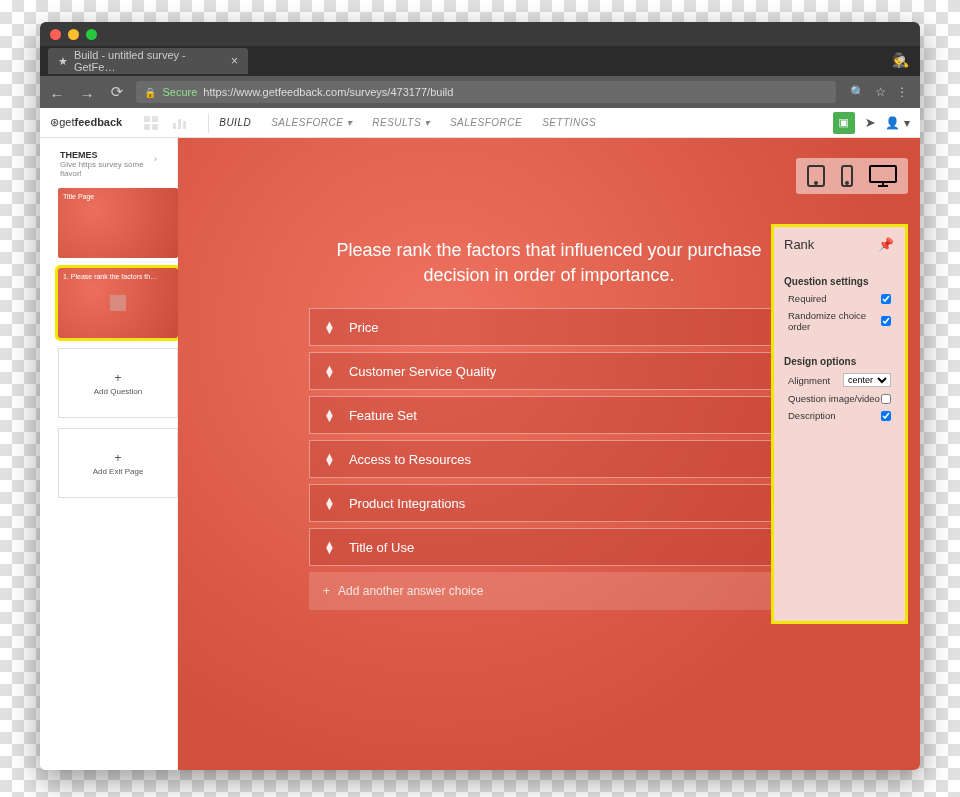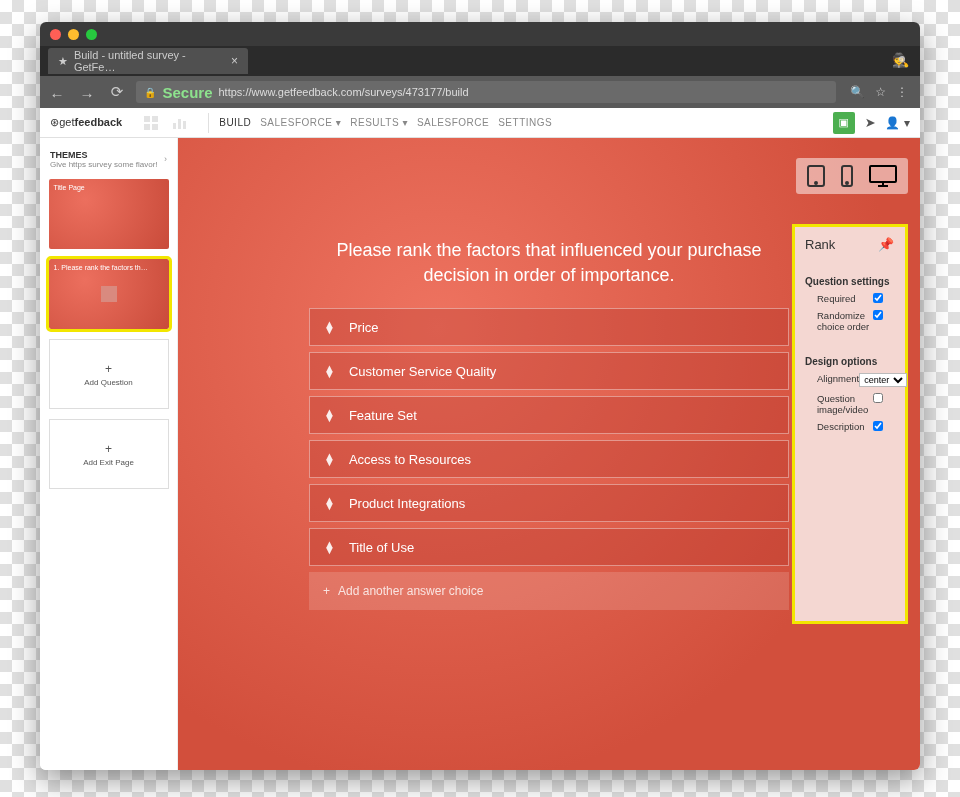--- a/index.html
+++ b/index.html
@@ -21,36 +21,36 @@
 .dot.green { background: #27c93f; }
 .tabstrip { height: 30px; background: #2b2b2b; display: flex; align-items: center; padding-left: 8px; position: relative; }
 .tab { display: flex; align-items: center; background: #505050; height: 26px; padding: 0 10px; color: #ccc; font-size: 11px; border-radius: 3px 3px 0 0; max-width: 200px; }
 .tab .star { margin-right: 6px; font-size: 11px; }
 .tab .close { margin-left: 8px; font-size: 12px; }
 .incognito { position: absolute; right: 10px; top: 6px; color: #ccc; font-size: 14px; }
 .urlbar { height: 32px; background: #595959; display: flex; align-items: center; padding: 0 6px; color: #ccc; font-size: 12px; gap: 8px; }
 .urlbar .navbtn { width: 22px; text-align: center; font-size: 15px; cursor: pointer; }
 .urlbox { flex: 1; background: #6a6a6a; border-radius: 3px; height: 22px; display: flex; align-items: center; padding: 0 8px; gap: 6px; overflow: hidden; }
 .urlbox .lock { font-size: 10px; }
-.urlbox .secure { color: #8de28d; font-size: 15px; font-weight: bold; }
+.urlbox .secure { color: #8de28d; font-size: 11px; }
 .urlbox .url { color: #ddd; font-size: 11px; white-space: nowrap; }
 .urlbar .right { display: flex; gap: 10px; padding: 0 6px; }
 .appbar { height: 30px; background: #fff; border-bottom: 1px solid #e0e0e0; display: flex; align-items: center; padding: 0 10px; font-size: 10px; color: #555; }
 .logo { font-weight: 400; font-size: 11px; color: #333; margin-right: 20px; }
 .logo b { font-weight: 700; }
 .appbar .iconbtn { width: 18px; height: 18px; margin-right: 10px; opacity: 0.4; display:inline-flex; align-items:center; justify-content:center; }
 .appbar .sep { width: 1px; height: 20px; background: #e0e0e0; margin: 0 10px; }
-.nav { display: flex; gap: 9px; }
+.nav { display: flex; gap: 20px; font-style: italic; }
 .nav-item { font-size: 10px; letter-spacing: 0.5px; color: #888; cursor: pointer; }
 .nav-item.active { color: #333; }
 .appbar .spacer { flex: 1; }
 .appbar .rightbtns { display:flex; align-items:center; gap: 10px; }
 .greensq { width: 22px; height: 22px; background: #4caf50; border-radius: 2px; display:flex; align-items:center; justify-content:center; color:#fff; font-size:11px; }
 .main { display: flex; height: calc(100% - 24px - 30px - 32px - 30px); }
-.sidebar { width: 138px; background: #fff; border-right: 1px solid #eee; padding: 8px 8px; }
+.sidebar { width: 138px; background: #fff; border-right: 1px solid #eee; padding: 8px 18px; }
 .themes { font-size: 9px; color: #333; padding: 4px 2px 10px; position: relative; }
 .themes .title { font-weight: 600; font-size: 9px; }
 .themes .sub { font-size: 8px; color: #888; }
 .themes .chev { position: absolute; right: 2px; top: 8px; color: #999; }
 .thumb { width: 120px; height: 70px; border-radius: 2px; margin: 0 auto 10px; position: relative; font-size: 7px; color: #fff; padding: 5px; background: radial-gradient(circle at 30% 30%, #ec6f5e, #c94b3a); cursor: pointer; }
 .thumb.selected { outline: 3px solid #f2e600; }
 .thumb.selected .inner { position:absolute; inset:0; display:flex; align-items:center; justify-content:center; }
 .thumb.selected .inner .icon { width:16px; height:16px; background:#d98a7f; }
 .addbox { width: 120px; height: 70px; border: 1px solid #ddd; margin: 0 auto 10px; display: flex; flex-direction: column; align-items: center; justify-content: center; font-size: 8px; color: #555; cursor: pointer; }
 .addbox .plus { font-size: 12px; margin-bottom: 2px; }
@@ -60,24 +60,24 @@
 .question .hint { font-size: 12px; margin-top: 12px; opacity: 0.9; }
 .choices { width: 480px; margin: 20px auto 0; }
 .choice { height: 38px; border: 1px solid rgba(255,255,255,0.4); background: rgba(180,50,40,0.3); margin-bottom: 6px; display: flex; align-items: center; padding: 0 14px; font-size: 13px; cursor: grab; }
 .choice .drag { margin-right: 14px; font-size: 11px; opacity: 0.9; display:flex; flex-direction:column; line-height:6px; }
 .addchoice { height: 38px; background: rgba(255,255,255,0.15); display: flex; align-items: center; padding: 0 14px; font-size: 12px; color: rgba(255,255,255,0.8); cursor: pointer; }
 .addchoice .plus { margin-right: 8px; }
 .devices { position: absolute; top: 20px; right: 12px; background: rgba(255,255,255,0.5); border-radius: 3px; padding: 6px 10px; display: flex; gap: 14px; align-items:center; }
 .devices .dev { color: #333; cursor: pointer; }
 .devices .dev svg { display:block; }
 .devices .dev.active svg { stroke: #000; }
-.panel { position: absolute; top: 86px; right: 12px; width: 116px; background: #f4d7d2; border: 3px solid #f2e600; padding: 10px 10px; font-size: 10px; color: #333; min-height: 400px; }
+.panel { position: absolute; top: 86px; right: 12px; width: 137px; background: #f4d7d2; border: 3px solid #f2e600; padding: 10px 10px; font-size: 10px; color: #333; min-height: 400px; }
 .panel .ptitle { font-size: 13px; font-weight: 400; margin-bottom: 12px; display:flex; justify-content:space-between; align-items:center; }
 .panel .psection { font-weight: 700; font-size: 10px; margin: 24px 0 6px; }
-.panel .row { display: flex; justify-content: space-between; align-items: flex-start; margin: 6px 12px; font-size: 9.5px; }
+.panel .row { display: flex; justify-content: space-between; align-items: center; margin: 6px 4px; font-size: 9.5px; }
 .panel select { font-size: 9px; border: 1px solid #bbb; background:#fff; }
 .panel input[type=checkbox] { width:10px; height:10px; }
 </style>
 </head>
 <body>
 
 <div class="checker"></div>
 
 <div class="window">
 

